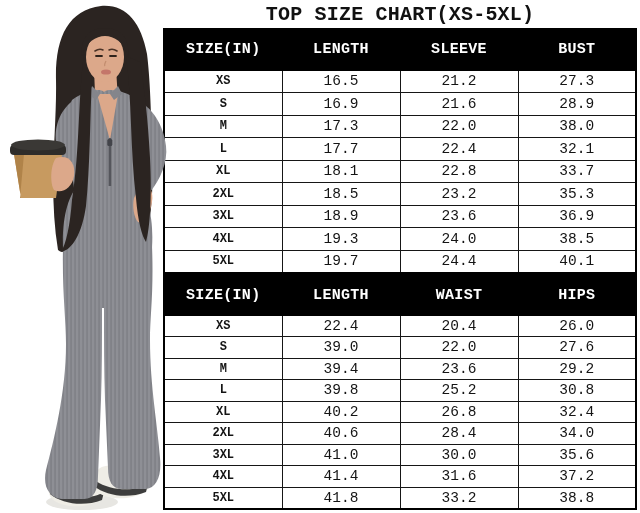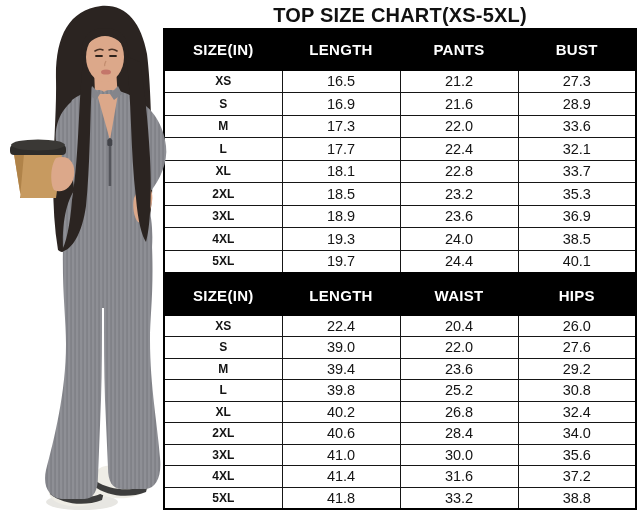--- a/index.html
+++ b/index.html
@@ -1,18 +1,18 @@
 <!DOCTYPE html>
 <html><head>
 <meta charset="utf-8">
 <style>
   html,body{margin:0;padding:0;background:#fff;}
   .stage{
     position:relative;width:640px;height:513px;background:var(--page-bg,#fff);
-    overflow:hidden;font-family:Liberation Sans, sans-serif;
+    overflow:hidden;font-family:Liberation Mono, monospace;
   }
   
   .charts{position:absolute;left:163px;top:0;width:474px;z-index:1;}
   .chart-title{
     height:27px;line-height:27px;text-align:center;
     font-size:20px;font-weight:bold;color:var(--title-color,#111);
     letter-spacing:0.2px;white-space:nowrap;
   }
   .chart-title.first{height:28px;line-height:30px;}
   table.size-table{
@@ -133,42 +133,42 @@
     </g>
   </svg>
 
   <div class="charts">
     <div class="chart-title first">TOP SIZE CHART(XS-5XL)</div>
     <table class="size-table t1">
         <thead>
           <tr>
             <th>SIZE(IN)</th>
             <th>LENGTH</th>
-            <th>PANTS</th>
+            <th>SLEEVE</th>
             <th>BUST</th>
           </tr>
         </thead>
         <tbody>
           <tr>
             <td class="size-col">XS</td>
             <td class="num-col">16.5</td>
             <td class="num-col">21.2</td>
             <td class="num-col">27.3</td>
           </tr>
           <tr>
             <td class="size-col">S</td>
             <td class="num-col">16.9</td>
             <td class="num-col">21.6</td>
             <td class="num-col">28.9</td>
           </tr>
           <tr>
             <td class="size-col">M</td>
             <td class="num-col">17.3</td>
             <td class="num-col">22.0</td>
-            <td class="num-col">33.6</td>
+            <td class="num-col">38.0</td>
           </tr>
           <tr>
             <td class="size-col">L</td>
             <td class="num-col">17.7</td>
             <td class="num-col">22.4</td>
             <td class="num-col">32.1</td>
           </tr>
           <tr>
             <td class="size-col">XL</td>
             <td class="num-col">18.1</td>

